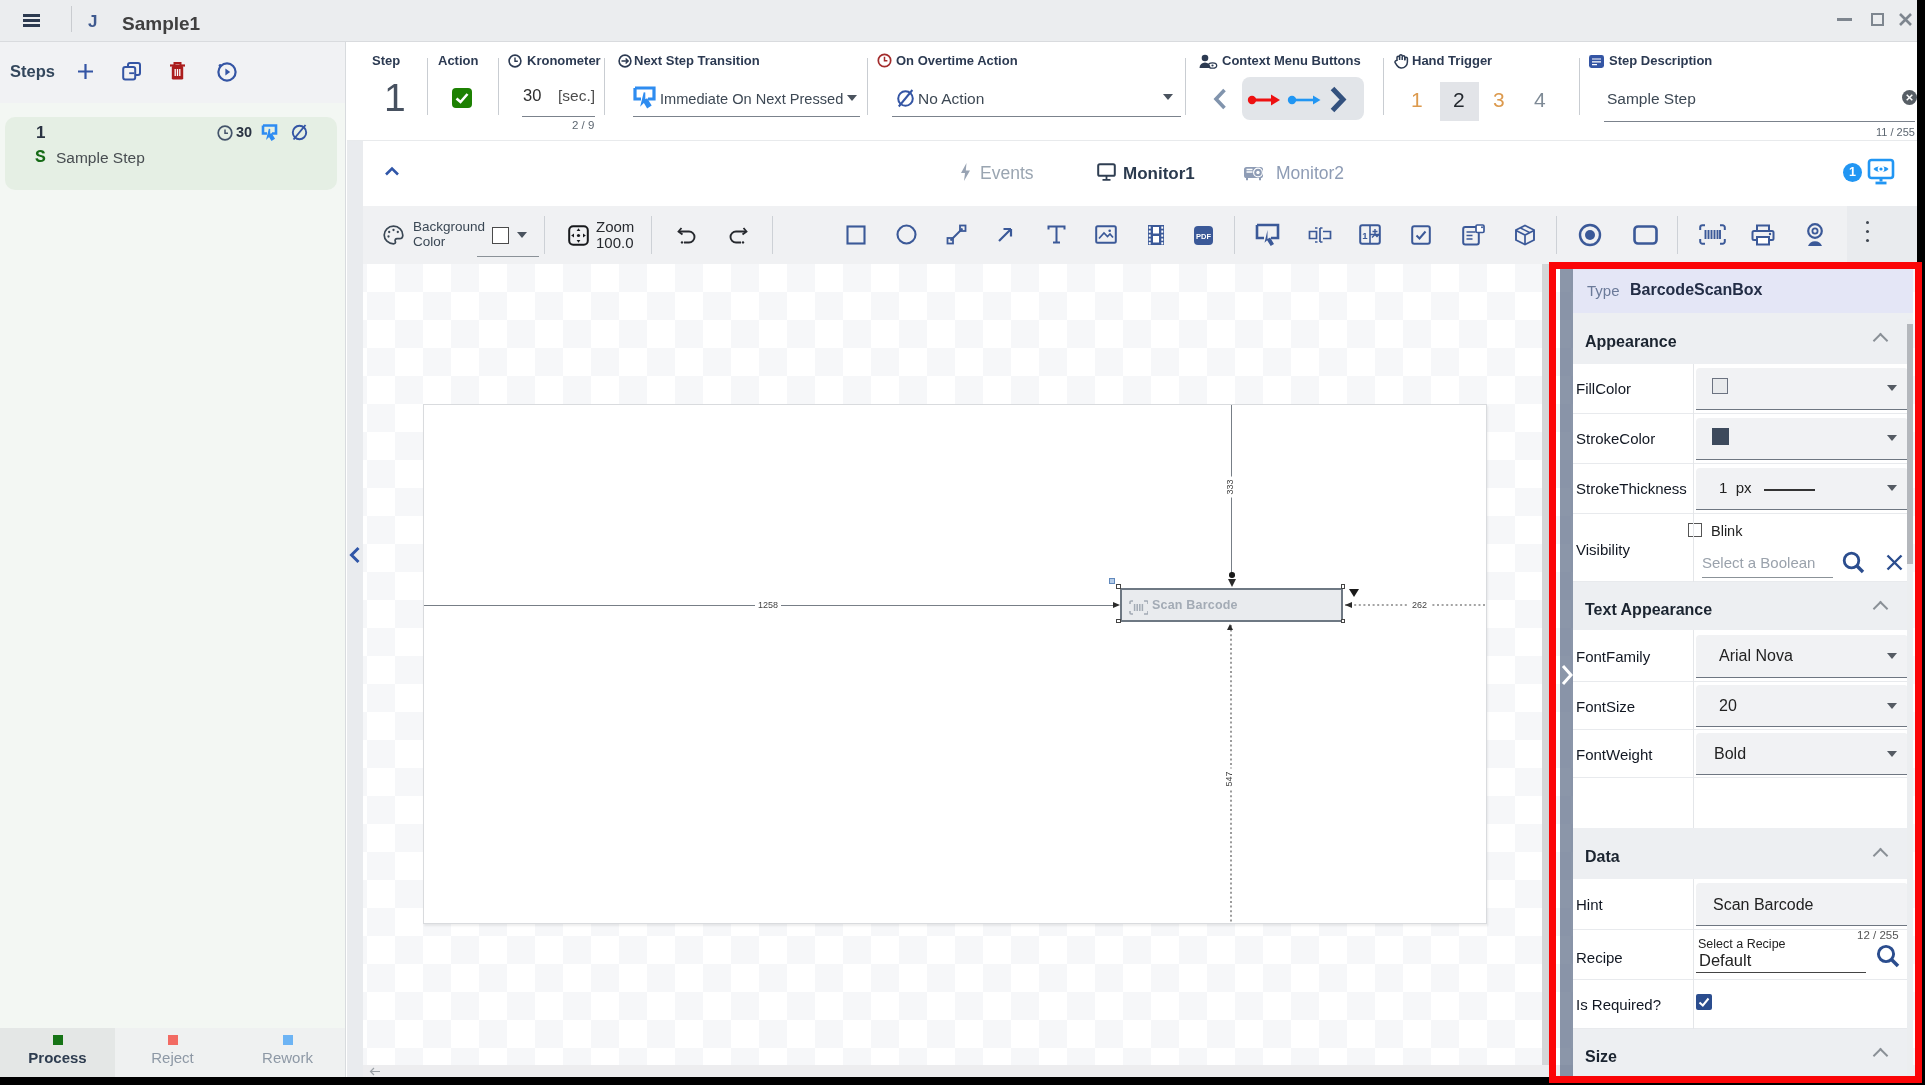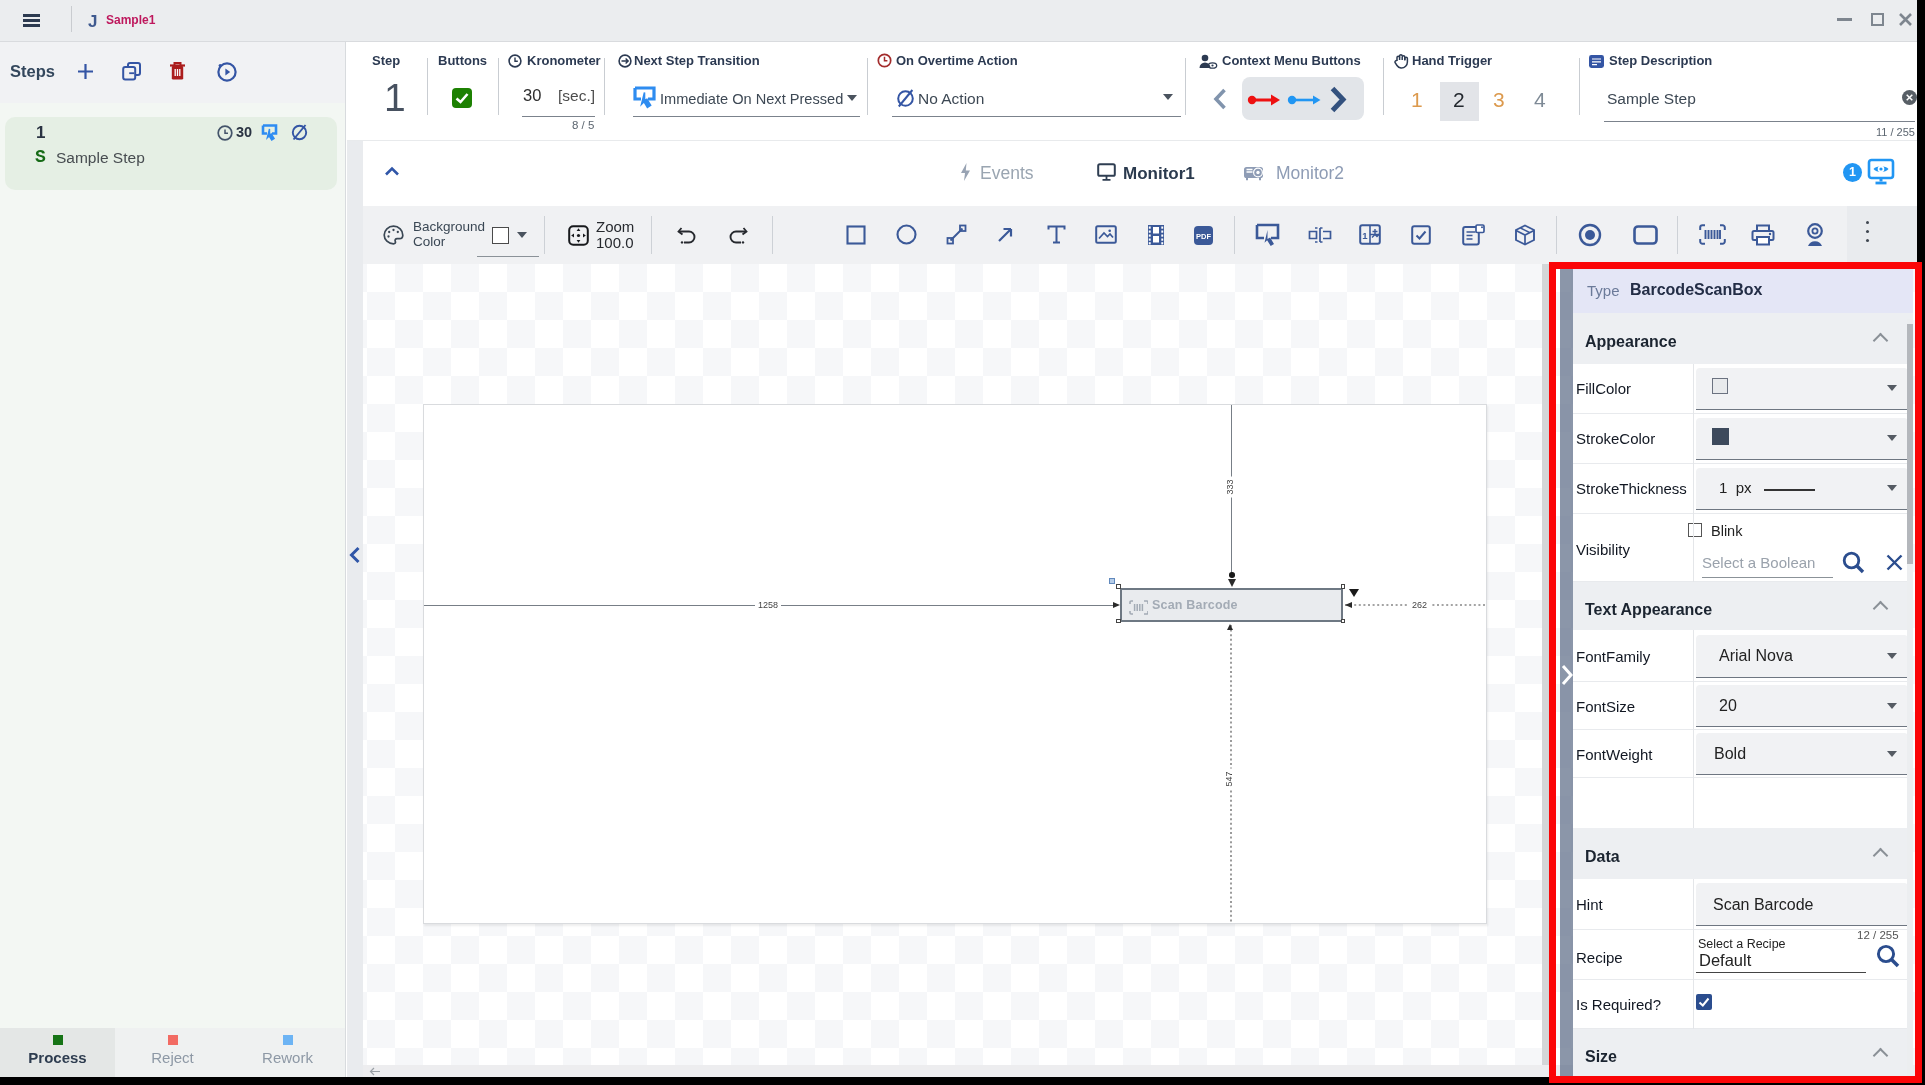--- a/index.html
+++ b/index.html
@@ -57,21 +57,21 @@
 <body>
 <div id="app">
   <div id="titlebar">
     <div class="hamburger abs" style="left:23px;top:14px;">
         <span></span>
         <span></span>
         <span></span>
       </div>
     <div class="abs" style="left:71px;top:6px;width:1px;height:26px;background:#c9ccd0;"></div>
     <div class="abs" style="left:88px;top:12px;font-size:17px;font-weight:bold;color:#3f5a8f;">J</div>
-    <div class="abs" style="left:106px;top:12.5px;font-size:12px;font-weight:bold;color:#be185d;">Sample1</div>
+    <div class="abs" style="left:122px;top:12.5px;font-size:19px;font-weight:bold;color:#404040;">Sample1</div>
     <div class="abs" style="left:1837px;top:18px;width:15px;height:3px;background:#7e868f;"></div>
     <div class="abs" style="left:1871px;top:13px;width:13px;height:13px;border:2.5px solid #7e868f;"></div>
     <svg class="abs" style="left:1898px;top:12px;" width="15" height="15" viewBox="0 0 15 15">
         <path d="M2 2 L13 13 M13 2 L2 13" stroke="#7e868f" stroke-width="2.6"></path>
       </svg>
   </div>
 
   <div id="sidebar">
     <div id="stepshead">
       <div class="abs" style="left:10px;top:20px;font-size:16.5px;font-weight:bold;color:#33475c;">Steps</div>
@@ -119,34 +119,34 @@
       <div class="btab"><span class="sq" style="background:#f26b63;"></span>Reject</div>
       <div class="btab"><span class="sq" style="background:#6db4f4;"></span>Rework</div>
     </div>
   </div>
 
   <div id="main">
     <div id="steptb">
       <div class="tlabel" style="left:25px;top:11px;">Step</div>
       <div class="abs" style="left:37px;top:34px;font-size:39px;color:#475160;">1</div>
       <div class="vsep" style="left:80px;top:16px;height:57px;"></div>
-      <div class="tlabel" style="left:91px;top:11px;">Buttons</div>
+      <div class="tlabel" style="left:91px;top:11px;">Action</div>
       <div class="abs" style="left:105px;top:46px;width:20px;height:20px;background:#1d8102;border-radius:4px;"><svg width="20" height="20" viewBox="0 0 20 20">
             <path d="M4.5 10.5 L8.5 14 L15.5 6" fill="none" stroke="#fff" stroke-width="2.6"></path>
           </svg></div>
       <div class="vsep" style="left:151px;top:16px;height:57px;"></div>
       <svg class="abs" style="left:161px;top:12px;" width="14" height="14" viewBox="0 0 14 14">
           <circle cx="7" cy="7" r="5.9" fill="none" stroke="#2c3a52" stroke-width="1.6"></circle>
           <path d="M7 3.6 V7.3 H9.8" fill="none" stroke="#2c3a52" stroke-width="1.4"></path>
         </svg>
       <div class="tlabel" style="left:180px;top:11px;">Kronometer</div>
       <div class="abs" style="left:176px;top:44px;font-size:16.5px;color:#2e2e2e;">30</div>
       <div class="abs" style="left:211px;top:45px;font-size:15.5px;color:#4c4c4c;">[sec.]</div>
       <div class="underl" style="left:175px;top:74px;width:73px;"></div>
-      <div class="abs" style="left:225px;top:77px;font-size:11.5px;color:#5c6670;">8 / 5</div>
+      <div class="abs" style="left:225px;top:77px;font-size:11.5px;color:#5c6670;">2 / 9</div>
       <div class="vsep" style="left:257px;top:16px;height:57px;"></div>
       <svg class="abs" style="left:271px;top:12px;" width="14" height="14" viewBox="0 0 14 14">
           <circle cx="7" cy="7" r="5.9" fill="none" stroke="#2c3a52" stroke-width="1.6"></circle>
           <path d="M3.5 7 H10 M7.6 4.5 L10.2 7 L7.6 9.5" fill="none" stroke="#2c3a52" stroke-width="1.4"></path>
         </svg>
       <div class="tlabel" style="left:287px;top:11px;">Next Step Transition</div>
       <svg class="abs" style="left:286px;top:44px;" width="23" height="24" viewBox="0 0 23 24">
           <path d="M2 2 h19 v11 h-6" fill="none" stroke="#2e8cf0" stroke-width="3.2"></path>
           <path d="M2 2 v11 h6" fill="none" stroke="#2e8cf0" stroke-width="3.2"></path>
           <path d="M11.5 6.5 v8 l2.4-1.3 3.7 6 -3.2 2.1 -3.4-5.6 -2.4 2.4 Z" fill="#2e8cf0" stroke="#2e8cf0" stroke-width="1.6"></path>

